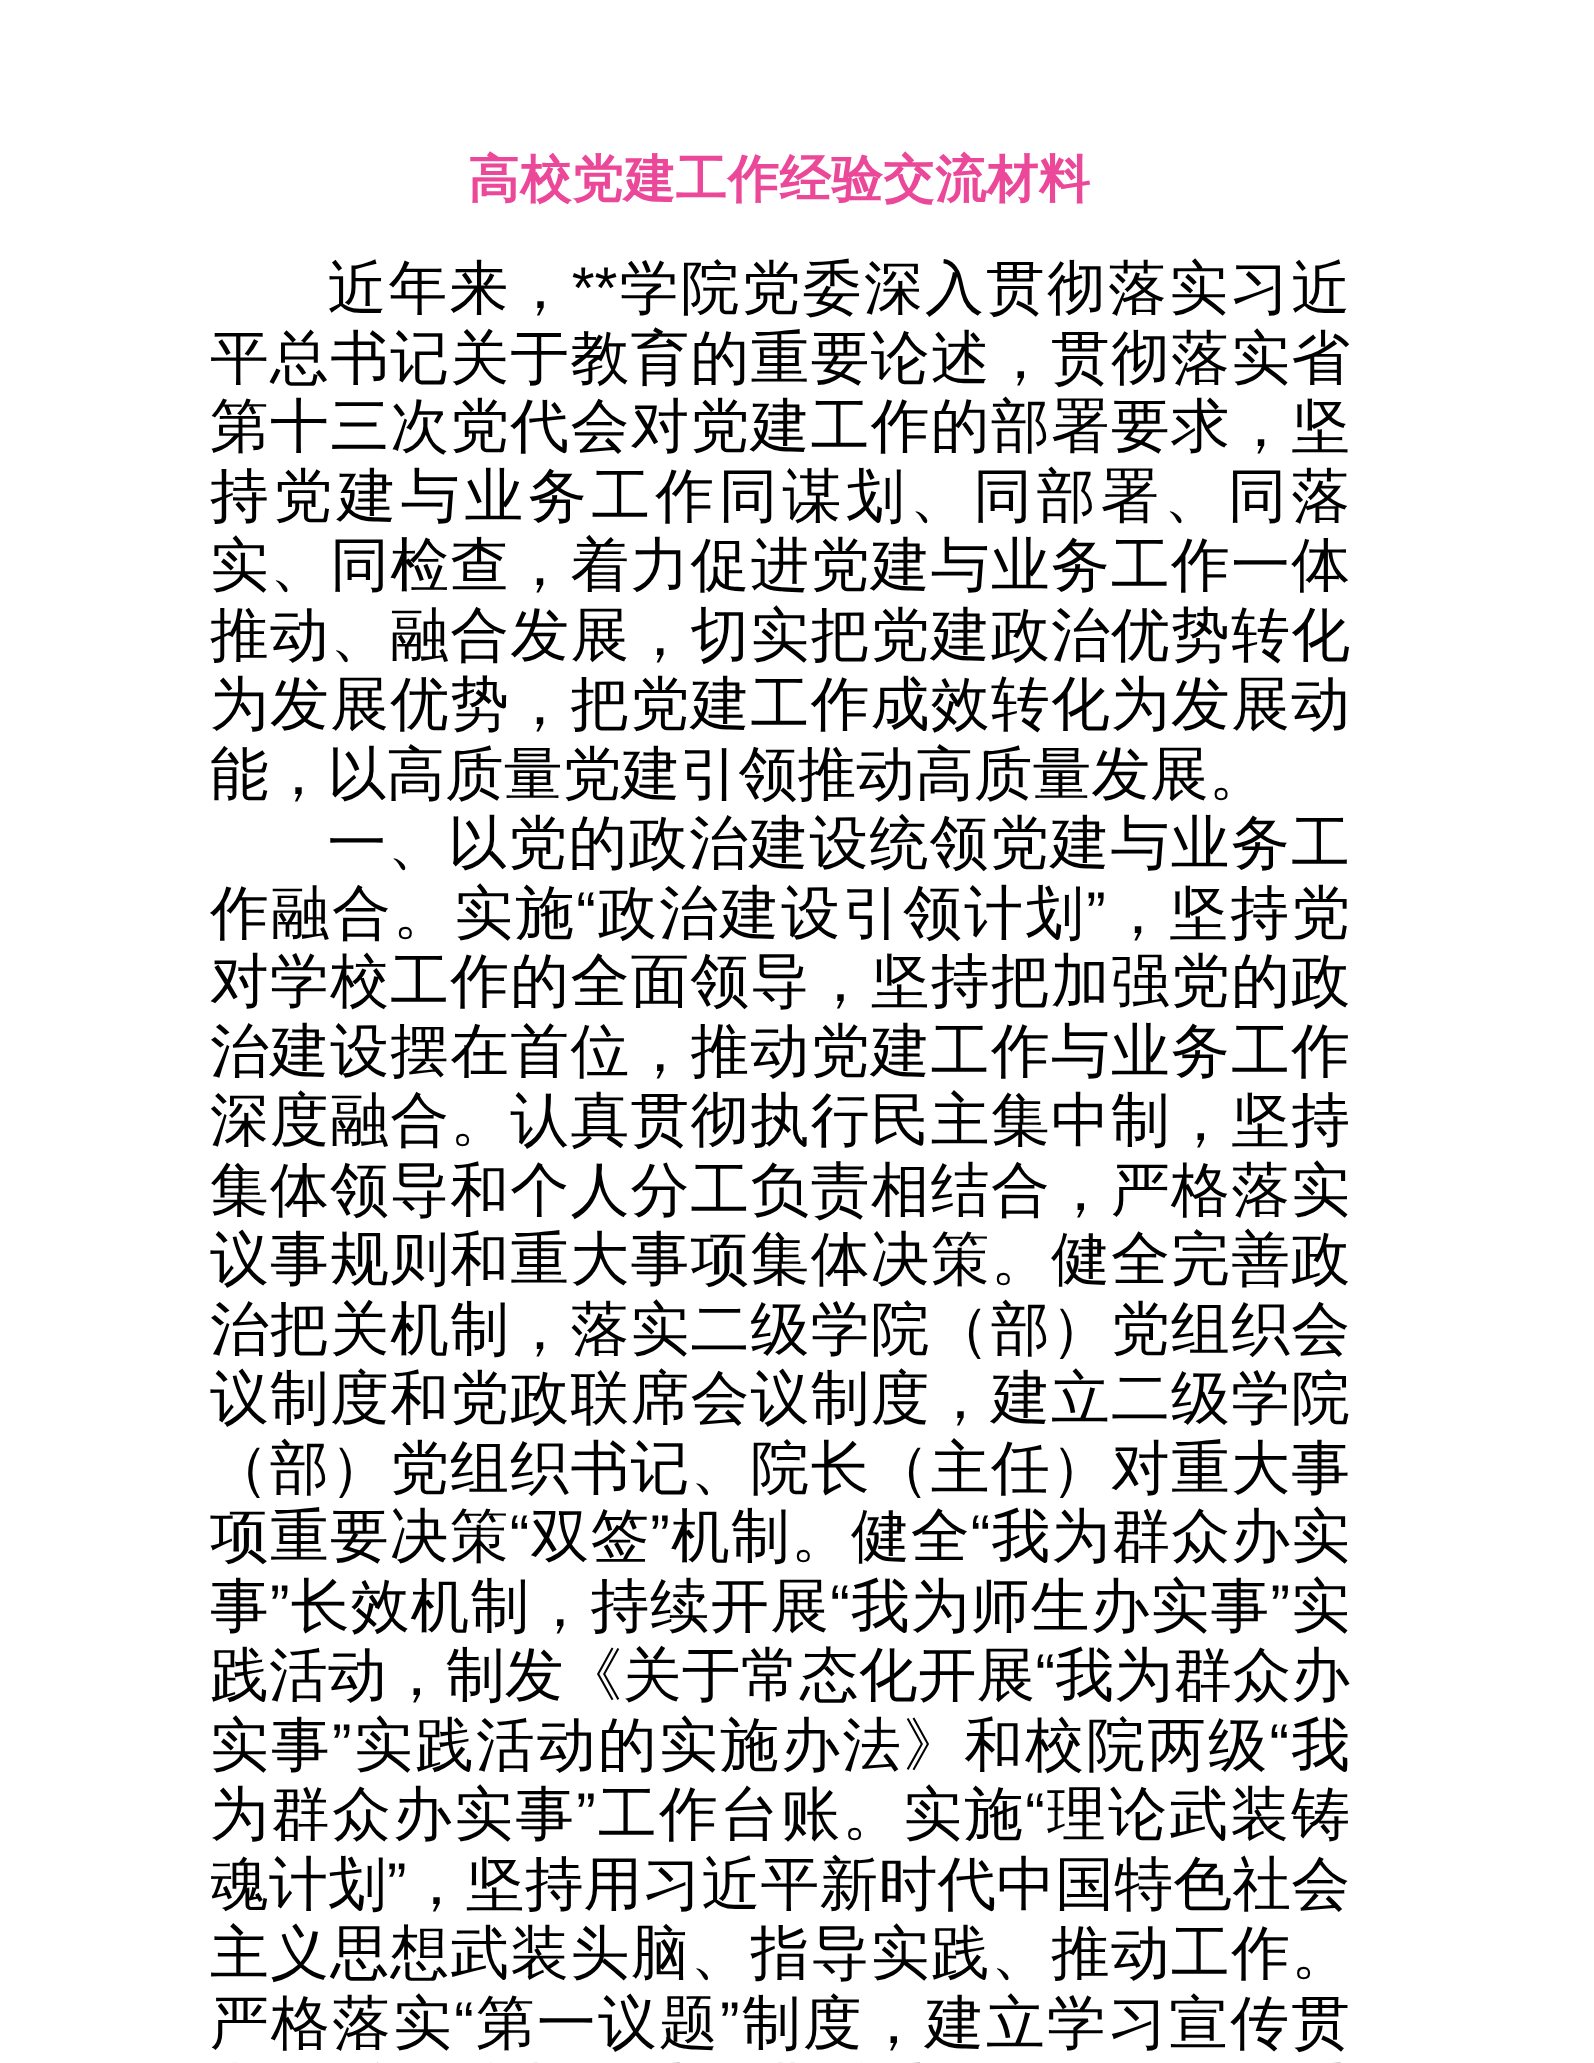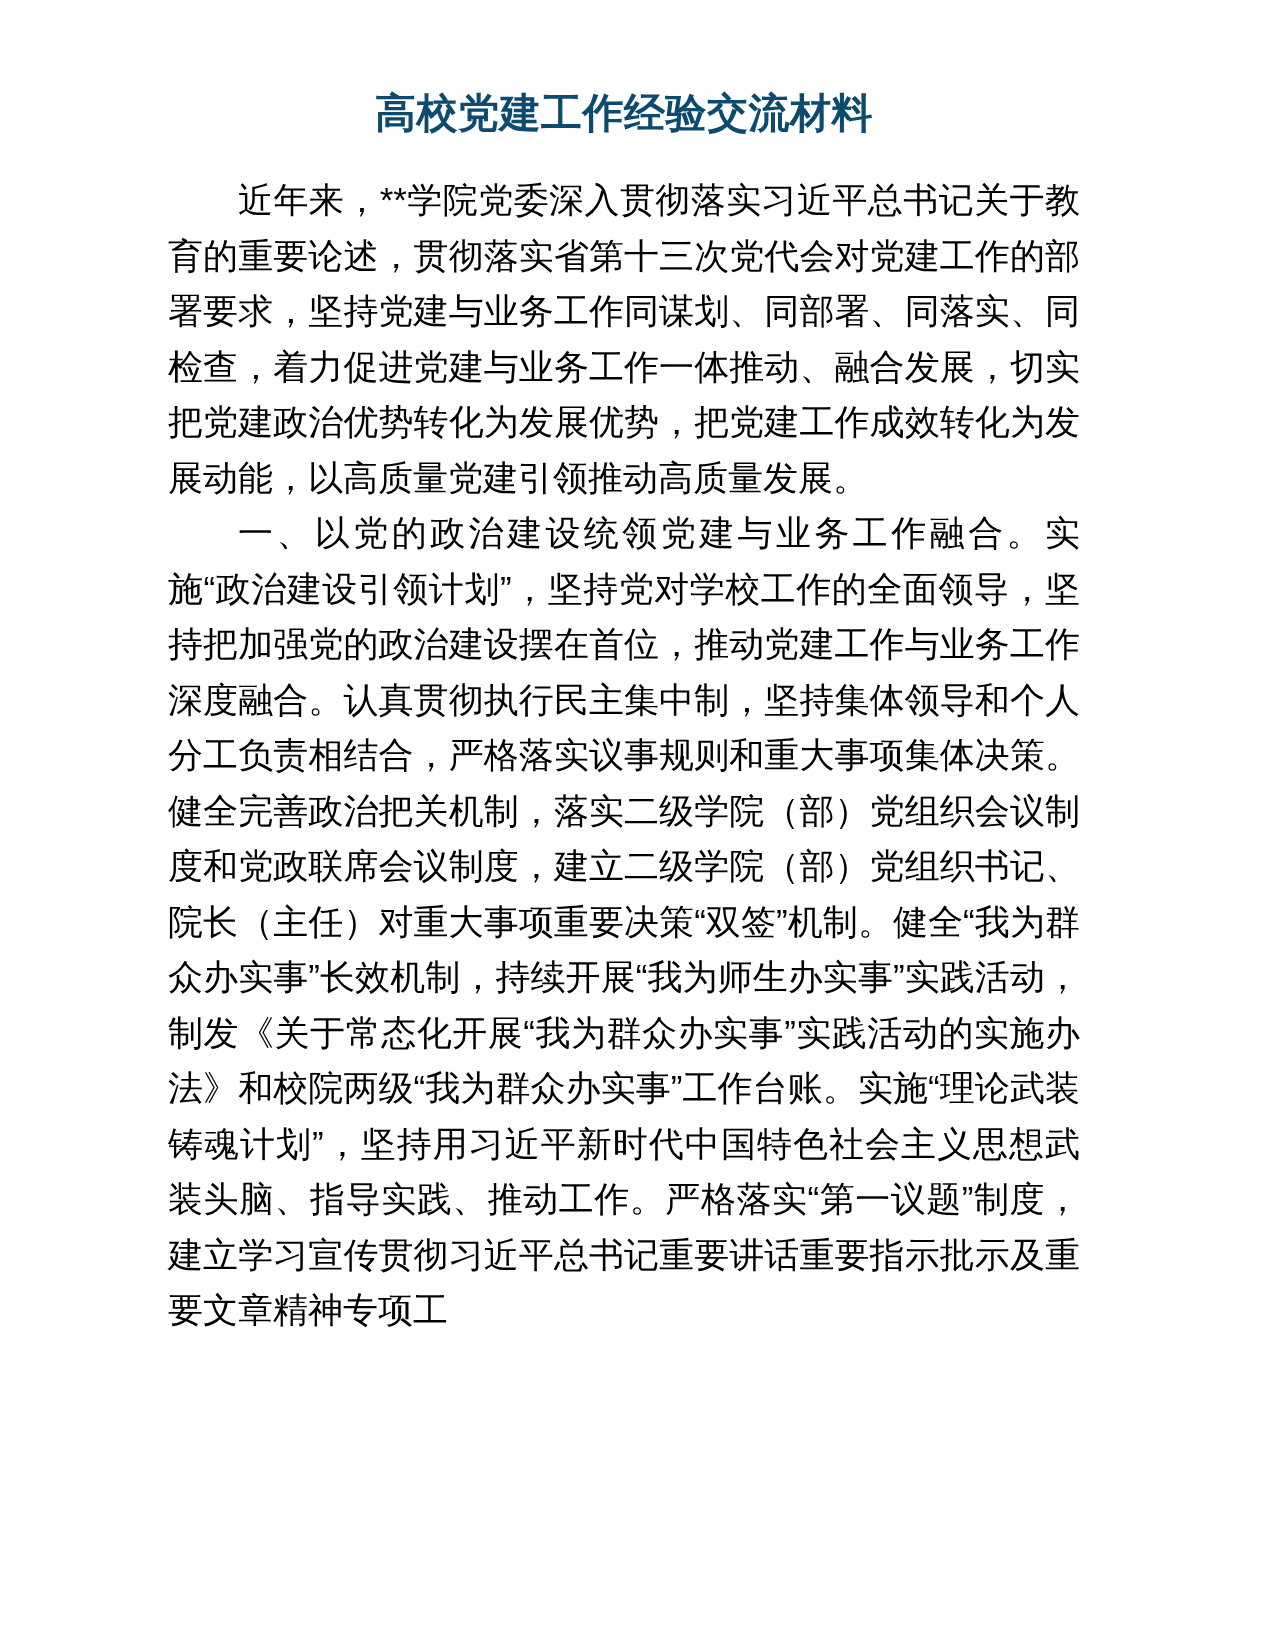--- a/index.html
+++ b/index.html
@@ -25,25 +25,25 @@
     top: 0;
     width: 912px;
   }
   .doc-title {
     font-size: 41px;
     font-weight: bold;
     text-align: center;
     letter-spacing: 0.5px;
     line-height: 1.25;
     margin: 0;
-    padding-top: 88px;
-    color: #0c4a6e;
+    padding-top: 118px;
+    color: #ec4899;
   }
   .para {
-    font-size: 35px;
+    font-size: 47px;
     line-height: 55.5px;
     text-align: justify;
     text-justify: inter-ideograph;
     text-align-last: left;
     margin: 0;
     color: #000000;
     letter-spacing: 0px;
     word-break: break-all;
   }
   .para-first {

